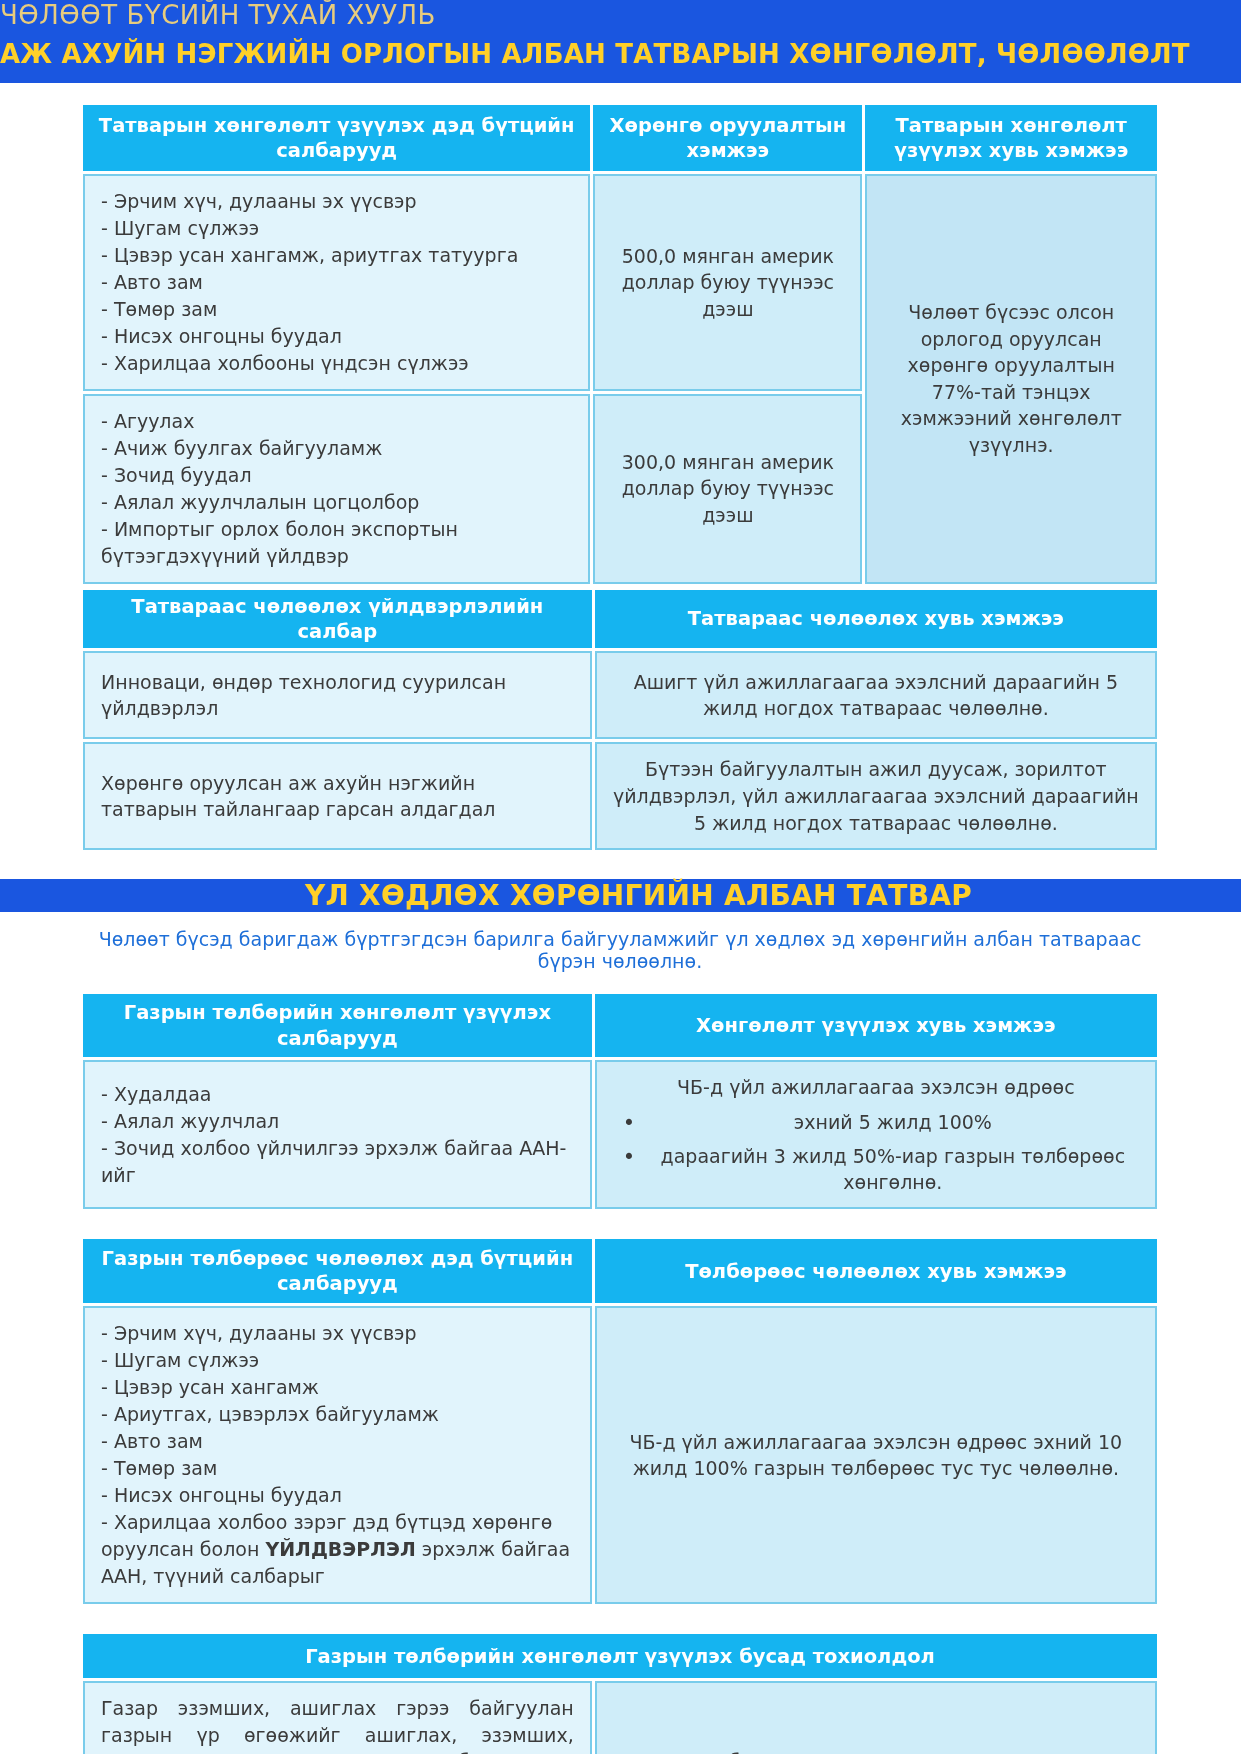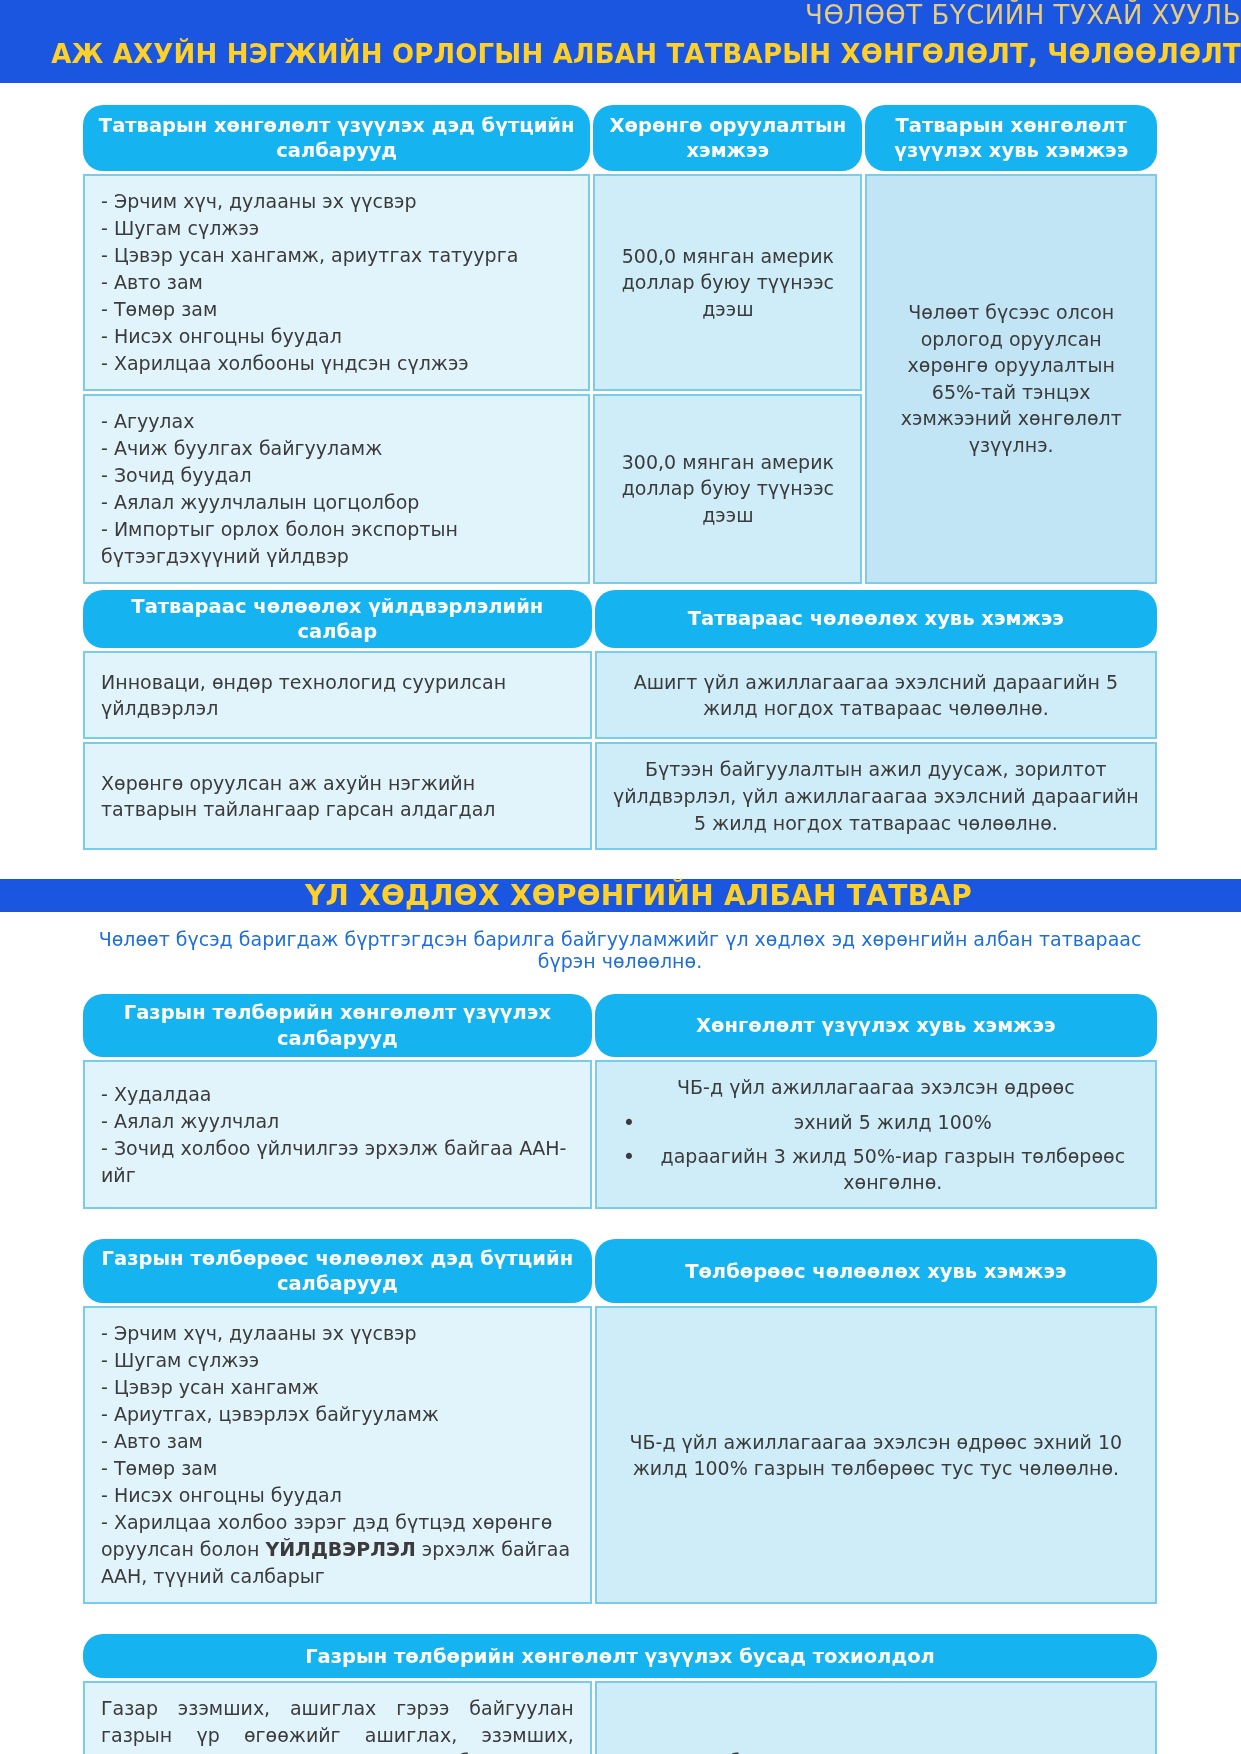--- a/index.html
+++ b/index.html
@@ -18,21 +18,21 @@
     overflow: hidden;
   }
 
   
   .top-header {
     background: #1A56E0;
     height: 133px;
     display: flex;
     flex-direction: column;
     justify-content: flex-end;
-    align-items: flex-end;
+    align-items: flex-start;
     padding-bottom: 14px;
     gap: 9px;
   }
   .law-title {
     color: #E8CC7D;
     font-size: 26px;
     letter-spacing: 0.5px;
   }
   .page-title {
     color: #FFD028;
@@ -55,21 +55,20 @@
   }
   th {
     background: #15B4F0;
     color: #ffffff;
     font-weight: bold;
     font-size: 19.5px;
     line-height: 1.3;
     text-align: center;
     vertical-align: middle;
     padding: 6px 12px;
-    border-radius: 20px;
   }
   td {
     border: 2px solid #79CCEB;
     color: #3B3B3B;
     font-size: 19px;
     line-height: 1.4;
     vertical-align: middle;
     padding: 12px 16px;
   }
   .bg-light { background: #E1F4FC; }
@@ -178,21 +177,21 @@
                 <div class="li-dash">Эрчим хүч, дулааны эх үүсвэр</div>
                 <div class="li-dash">Шугам сүлжээ</div>
                 <div class="li-dash">Цэвэр усан хангамж, ариутгах татуурга</div>
                 <div class="li-dash">Авто зам</div>
                 <div class="li-dash">Төмөр зам</div>
                 <div class="li-dash">Нисэх онгоцны буудал</div>
                 <div class="li-dash">Харилцаа холбооны үндсэн сүлжээ</div>
               </div>
           </td>
           <td class="bg-mid center">500,0 мянган америк доллар буюу түүнээс дээш</td>
-          <td class="bg-dark center" rowspan="2">Чөлөөт бүсээс олсон орлогод оруулсан хөрөнгө оруулалтын 65%-тай тэнцэх хэмжээний хөнгөлөлт үзүүлнэ.</td>
+          <td class="bg-dark center" rowspan="2">Чөлөөт бүсээс олсон орлогод оруулсан хөрөнгө оруулалтын 77%-тай тэнцэх хэмжээний хөнгөлөлт үзүүлнэ.</td>
         </tr>
         <tr class="row2">
           <td class="bg-light">
             <div>
                 <div class="li-dash">Агуулах</div>
                 <div class="li-dash">Ачиж буулгах байгууламж</div>
                 <div class="li-dash">Зочид буудал</div>
                 <div class="li-dash">Аялал жуулчлалын цогцолбор</div>
                 <div class="li-dash">Импортыг орлох болон экспортын бүтээгдэхүүний үйлдвэр</div>
               </div>

